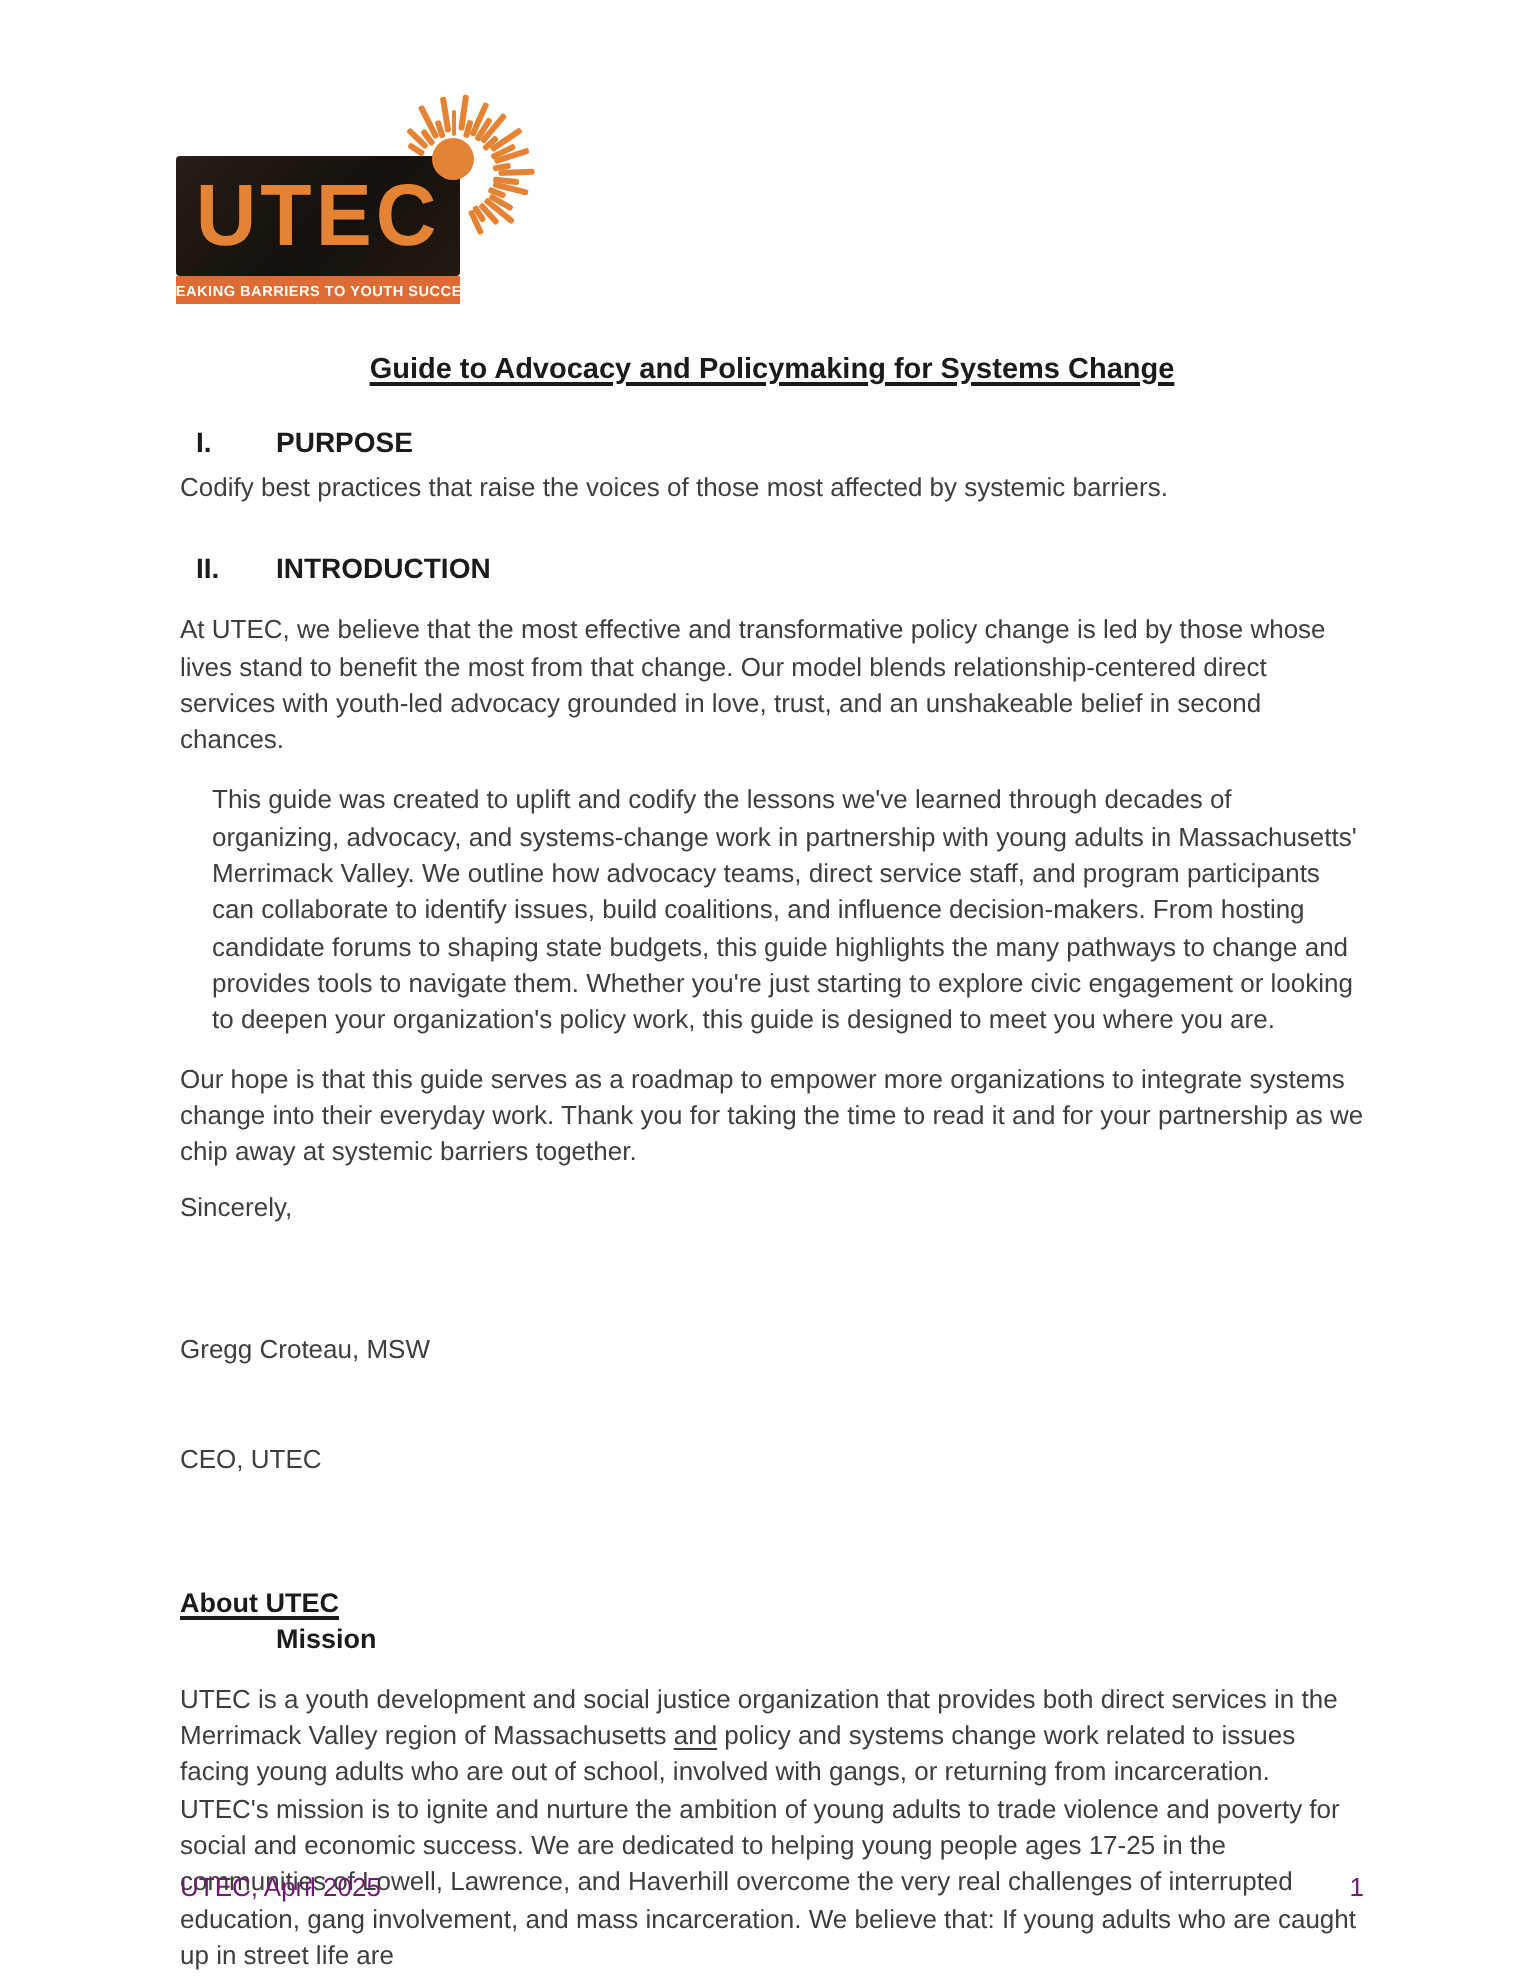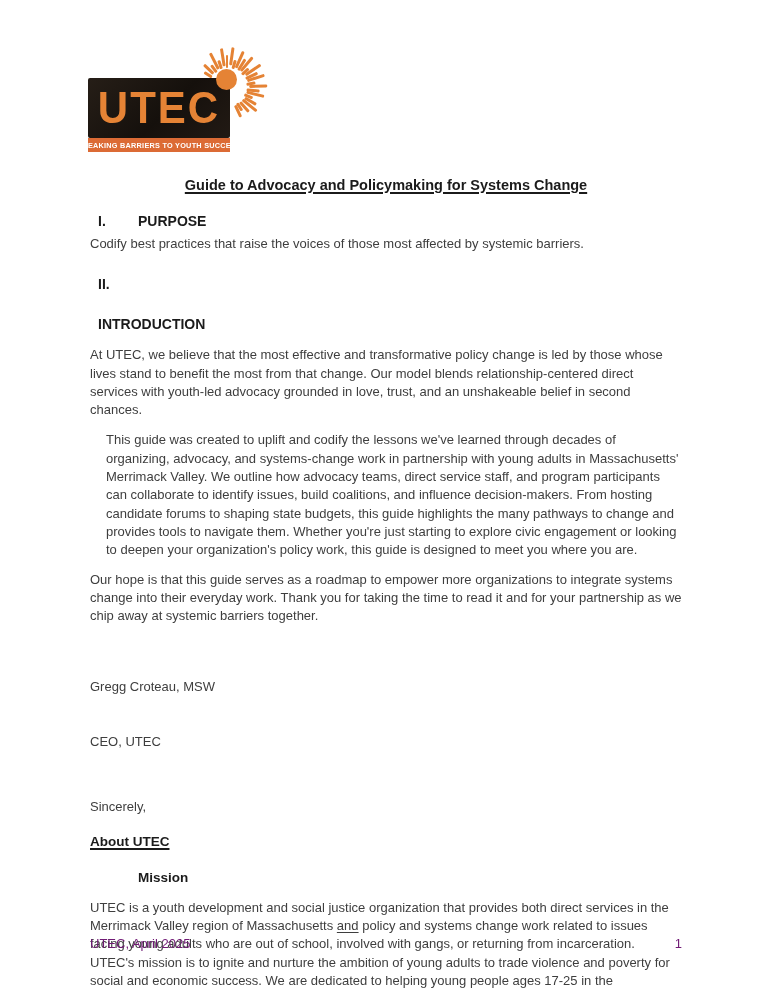--- a/index.html
+++ b/index.html
@@ -39,32 +39,32 @@
   .content { position:absolute; left:90px; top:0; width:592px; color:#3e3e3e; }
   .doc-title {
     margin-top:176px; text-align:center; color:#1b1b1b;
     font-size:14.5px; font-weight:bold; line-height:19px;
     text-decoration:underline; text-decoration-thickness:1.5px; text-underline-offset:2px;
   }
   .h-row { display:flex; padding-left:8px; color:#1b1b1b; font-weight:bold;
            font-size:14px; line-height:19px; }
   .h-num { width:40px; flex:0 0 40px; }
   .h-row.sec-1 { margin-top:17px; }
-  .h-row.sec-2 { margin-top:22px;flex-direction:column; }
+  .h-row.sec-2 { margin-top:22px; }
   .body-p { font-size:13px; line-height:18.3px; white-space:pre-wrap; }
   .p-purpose { margin-top:4px; }
   .p-intro-1 { margin-top:12px; }
   .p-intro-2 { margin-top:12px;margin-left:16px; }
   .p-intro-3 { margin-top:11px; }
   .p-sincerely { margin-top:10px; }
   .p-signoff { margin-top:16px; }
   .h-about { margin-top:17px; font-size:13.5px; font-weight:bold; color:#1b1b1b;
              line-height:18.3px; text-decoration:underline; text-decoration-thickness:1.5px;
              text-underline-offset:2px; }
-  .h-mission { margin-top:18px; font-size:13.5px; font-weight:bold; color:#1b1b1b; line-height:18.3px;padding-left:48px; }
+  .h-mission { margin-top:0; font-size:13.5px; font-weight:bold; color:#1b1b1b; line-height:18.3px;padding-left:48px; }
   .p-mission { margin-top:11px; }
   .u-word { text-decoration:underline; text-underline-offset:2px;margin-top:30px; }
 
   
   .footer { position:absolute; left:90px; top:935px; width:592px;
             display:flex; justify-content:space-between;
             font-size:13px; color:#701a75; line-height:18px; }
 </style>
 </head>
 <body>
@@ -120,25 +120,25 @@
     <div class="body-p p-purpose">Codify best practices that raise the voices of those most affected by systemic barriers.</div>
 
     <div class="h-row sec-2">
       <span class="h-num">II.</span>
       <span>INTRODUCTION</span>
     </div>
     <div class="body-p p-intro-1">At UTEC, we believe that the most effective and transformative policy change is led by those whose lives stand to benefit the most from that change. Our model blends relationship-centered direct services with youth-led advocacy grounded in love, trust, and an unshakeable belief in second chances.</div>
     <div class="body-p p-intro-2">This guide was created to uplift and codify the lessons we've learned through decades of organizing, advocacy, and systems-change work in partnership with young adults in Massachusetts' Merrimack Valley. We outline how advocacy teams, direct service staff, and program participants can collaborate to identify issues, build coalitions, and influence decision-makers. From hosting candidate forums to shaping state budgets, this guide highlights the many pathways to change and provides tools to navigate them. Whether you're just starting to explore civic engagement or looking to deepen your organization's policy work, this guide is designed to meet you where you are.</div>
     <div class="body-p p-intro-3">Our hope is that this guide serves as a roadmap to empower more organizations to integrate systems change into their everyday work. Thank you for taking the time to read it and for your partnership as we chip away at systemic barriers together.</div>
 
+    <div class="body-p p-sincerely">Sincerely,</div>
     <div class="body-p p-signoff">
       <div>Gregg Croteau, MSW</div>
       <div>CEO, UTEC</div>
     </div>
-    <div class="body-p p-sincerely">Sincerely,</div>
 
     <div class="h-about">About UTEC</div>
     <div class="h-mission">Mission</div>
     <div class="body-p p-mission"><span>UTEC is a youth development and social justice organization that provides both direct services in the Merrimack Valley region of Massachusetts </span><span class="u-word">and</span><span> policy and systems change work related to issues facing young adults who are out of school, involved with gangs, or returning from incarceration.  UTEC's mission is to ignite and nurture the ambition of young adults to trade violence and poverty for social and economic success. We are dedicated to helping young people ages 17-25 in the communities of Lowell, Lawrence, and Haverhill overcome the very real challenges of interrupted education, gang involvement, and mass incarceration. We believe that: If young adults who are caught up in street life are</span></div>
 
   </div>
 
   <div class="footer">
     <span>UTEC, April 2025</span>
     <span>1</span>

